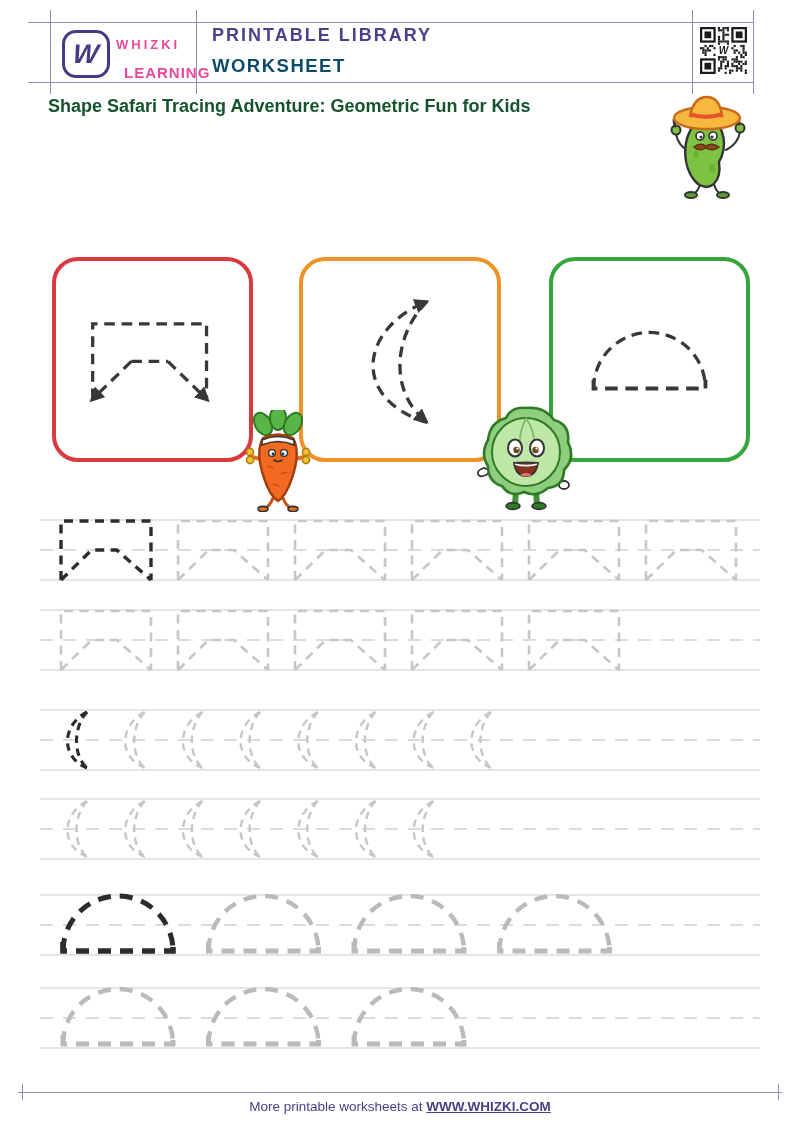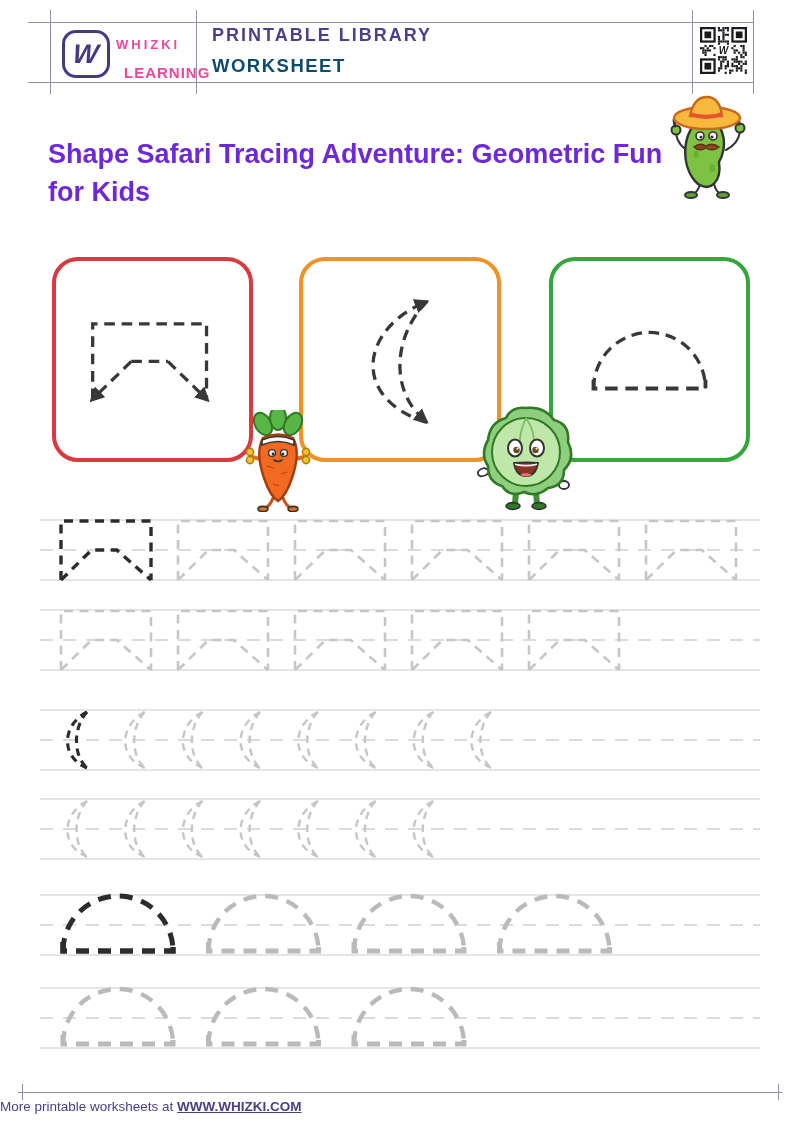--- a/index.html
+++ b/index.html
@@ -10,30 +10,30 @@
   
   .logo-box{position:absolute;left:62px;top:30px;width:48px;height:48px;border:3.5px solid #473a85;
             border-radius:14px;display:flex;align-items:center;justify-content:center;box-sizing:border-box;}
   .logo-w{font-weight:900;font-style:italic;font-size:27px;color:#473a85;transform:skewX(-6deg);line-height:1;}
   .brand-name{position:absolute;left:116px;top:37px;font-size:13px;letter-spacing:3px;color:#ec4899;font-weight:700;}
   .brand-sub{position:absolute;left:124px;top:64px;font-size:15px;letter-spacing:1px;color:#ec4899;font-weight:800;}
   .kicker{position:absolute;left:212px;top:25px;font-size:18px;letter-spacing:2px;color:#4d3f8c;font-weight:600;}
   .doctype{position:absolute;left:212px;top:55px;font-size:18.5px;letter-spacing:1.5px;color:#0c4a6e;font-weight:800;}
   .qr{position:absolute;left:700px;top:27px;width:47px;height:47px;}
   
-  .title{position:absolute;left:48px;top:94px;width:615px;font-size:27px;font-weight:800;
-         color:#6d28d9;line-height:1.4;margin-top:42px;}
+  .title{position:absolute;left:48px;top:94px;width:615px;font-size:18px;font-weight:800;
+         color:#14532d;line-height:1.4;}
   .instructions{position:absolute;left:48px;top:170px;width:575px;font-size:16.5px;color:#5c50a0;line-height:1.45;}
   
   .card{position:absolute;top:257px;height:205px;box-sizing:border-box;border-radius:26px;background:#fff;}
   .card svg{position:absolute;left:0;top:0;}
   .mascot{position:absolute;z-index:3;}
   .practice-row{position:absolute;left:40px;}
   
-  .footer-text{position:absolute;left:0;top:1099px;width:100%;text-align:left;font-size:13.5px;color:#4a3e86;}
+  .footer-text{position:absolute;left:0;top:1099px;width:100%;text-align:center;font-size:13.5px;color:#4a3e86;}
   .footer-text b{font-weight:800;text-decoration:underline;}
 </style>
 </head>
 <body>
 
 <div class="page">
 
   <div class="rule" style="left:28px;top:22px;width:725px;"></div>
   <div class="rule" style="left:28px;top:82px;width:725px;"></div>
   <div class="tick" style="left:50px;top:10px;height:84px;"></div>

